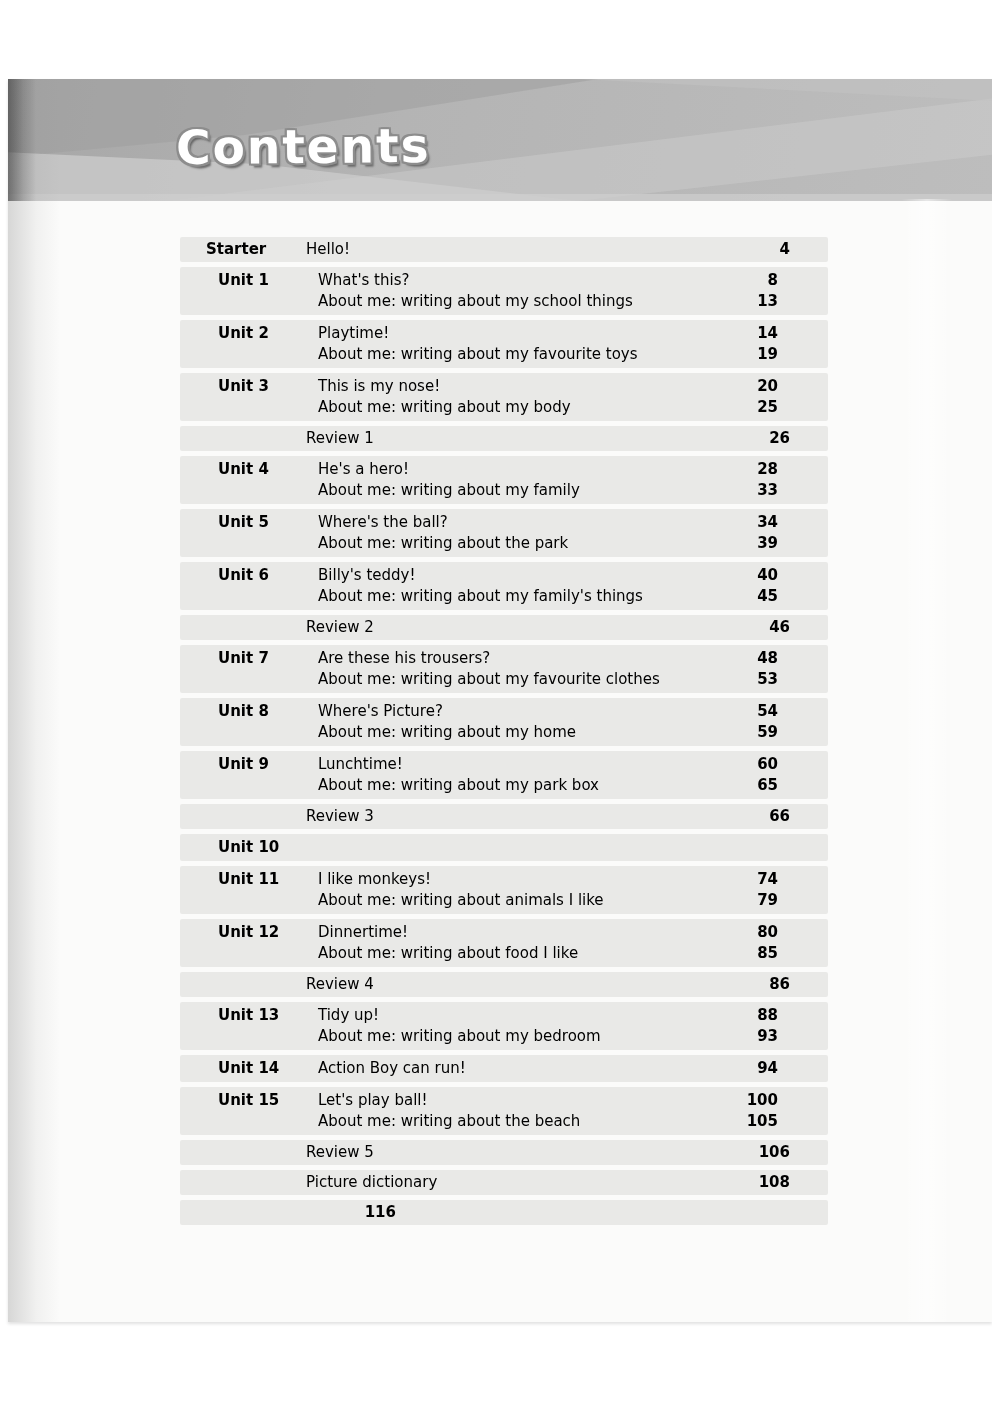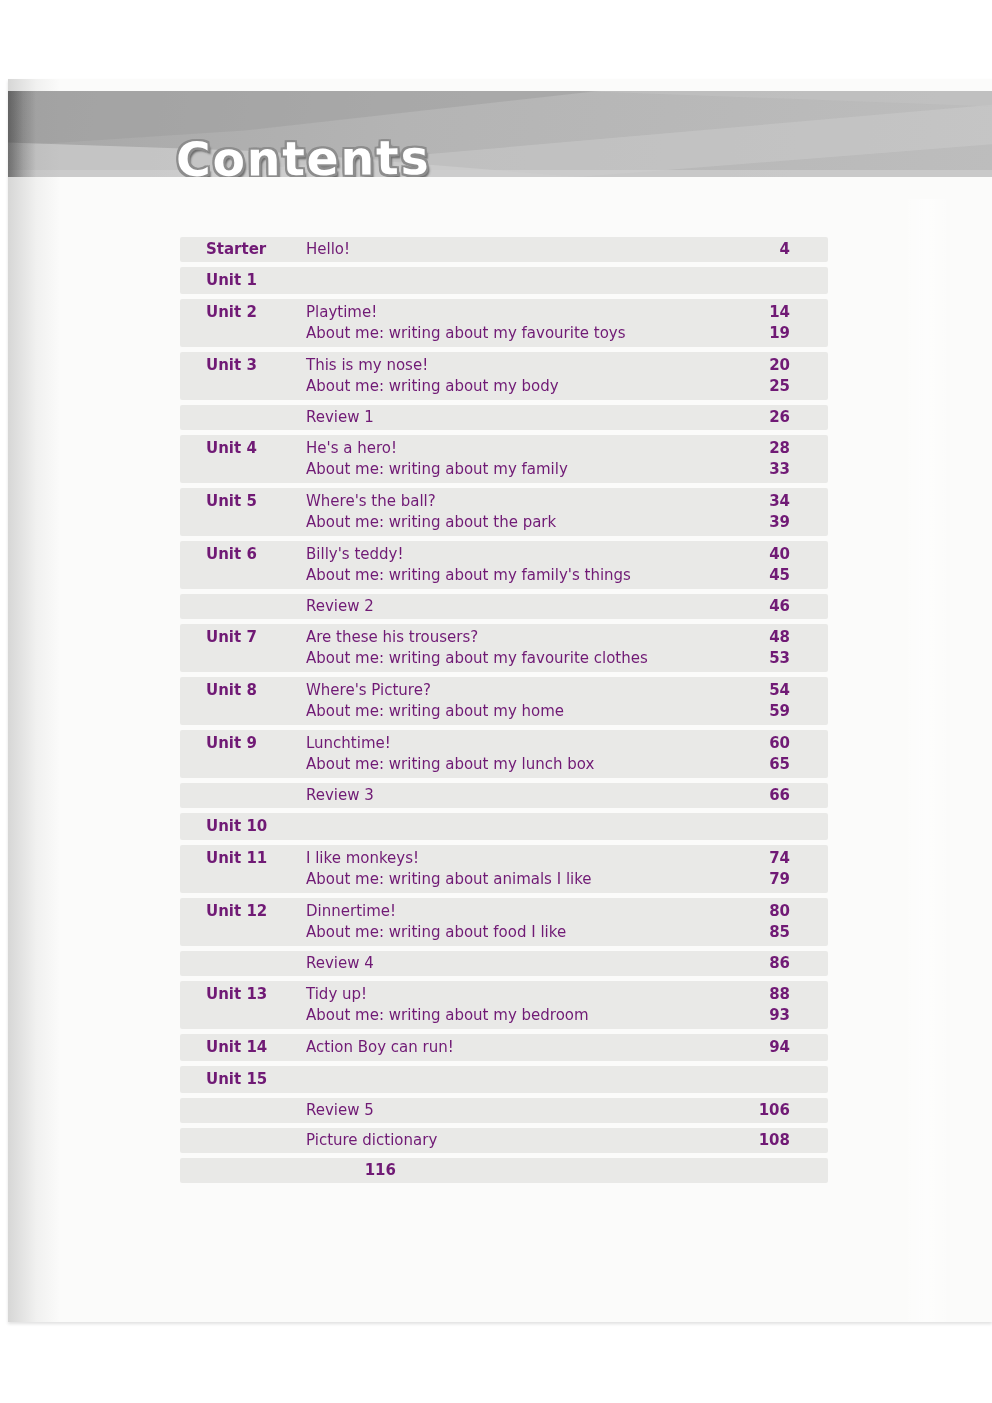--- a/index.html
+++ b/index.html
@@ -28,24 +28,23 @@
     pointer-events:none;
   }
   .right-light {
     position:absolute; right:40px; top:120px; bottom:0; width:50px;
     background:linear-gradient(to right, rgba(255,255,255,0), rgba(255,255,255,0.55), rgba(255,255,255,0));
     pointer-events:none;
   }
 
   
   .banner {
-    position:absolute; top:0; left:0; width:100%; height:86px;
+    position:absolute; top:0; left:0; width:100%; height:122px;
     background:linear-gradient(100deg, #a7a7a7 0%, #b4b4b4 40%, #bdbdbd 100%);
     overflow:hidden;
-    margin-top:12px;
   }
   .banner .shape { position:absolute; inset:0; }
   .banner .shape-top-dark {
     background:#9e9e9e; opacity:.55;
     clip-path:polygon(0 0, 60% 0, 24% 46%, 0 64%);
   }
   .banner .shape-bottom-light {
     background:#cbcbcb; opacity:.8;
     clip-path:polygon(0 60%, 26% 70%, 58% 100%, 0 100%);
   }
@@ -82,23 +81,23 @@
   
   .toc {
     position:absolute; left:172px; top:158px; width:648px;
     display:flex; flex-direction:column; gap:5px;
   }
   .row {
     background:#e9e9e7;
     border-radius:2px;
     display:flex;
     padding:2px 0;
-    color:#701a75;
-  }
-  .row.double { padding:3px 0; }
+    color:#000000;
+  }
+  .row.double { padding:3px 12px; }
   .unit-col {
     width:100px; padding-left:26px;
     font-weight:bold; font-size:15px; line-height:21px;
     flex-shrink:0;
   }
   .lines { flex:1; display:flex; flex-direction:column; }
   .line { display:flex; }
   .title { flex:1; font-size:15px; line-height:21px; }
   .pagenum {
     width:90px; text-align:right; padding-right:38px;
@@ -126,20 +125,30 @@
         <div class="unit-col">Starter</div>
         <div class="lines">
           <div class="line">
             <div class="title">Hello!</div>
             <div class="pagenum">4</div>
           </div>
         </div>
       </div>
       <div class="row double">
         <div class="unit-col">Unit 1</div>
+        <div class="lines">
+          <div class="line">
+            <div class="title">What's this?</div>
+            <div class="pagenum">8</div>
+          </div>
+          <div class="line">
+            <div class="title">About me: writing about my school things</div>
+            <div class="pagenum">13</div>
+          </div>
+        </div>
       </div>
       <div class="row double">
         <div class="unit-col">Unit 2</div>
         <div class="lines">
           <div class="line">
             <div class="title">Playtime!</div>
             <div class="pagenum">14</div>
           </div>
           <div class="line">
             <div class="title">About me: writing about my favourite toys</div>
@@ -244,21 +253,21 @@
         </div>
       </div>
       <div class="row double">
         <div class="unit-col">Unit 9</div>
         <div class="lines">
           <div class="line">
             <div class="title">Lunchtime!</div>
             <div class="pagenum">60</div>
           </div>
           <div class="line">
-            <div class="title">About me: writing about my lunch box</div>
+            <div class="title">About me: writing about my park box</div>
             <div class="pagenum">65</div>
           </div>
         </div>
       </div>
       <div class="row single">
         <div class="unit-col"></div>
         <div class="lines">
           <div class="line">
             <div class="title">Review 3</div>
             <div class="pagenum">66</div>
@@ -320,20 +329,30 @@
         <div class="unit-col">Unit 14</div>
         <div class="lines">
           <div class="line">
             <div class="title">Action Boy can run!</div>
             <div class="pagenum">94</div>
           </div>
         </div>
       </div>
       <div class="row double">
         <div class="unit-col">Unit 15</div>
+        <div class="lines">
+          <div class="line">
+            <div class="title">Let's play ball!</div>
+            <div class="pagenum">100</div>
+          </div>
+          <div class="line">
+            <div class="title">About me: writing about the beach</div>
+            <div class="pagenum">105</div>
+          </div>
+        </div>
       </div>
       <div class="row single">
         <div class="unit-col"></div>
         <div class="lines">
           <div class="line">
             <div class="title">Review 5</div>
             <div class="pagenum">106</div>
           </div>
         </div>
       </div>

